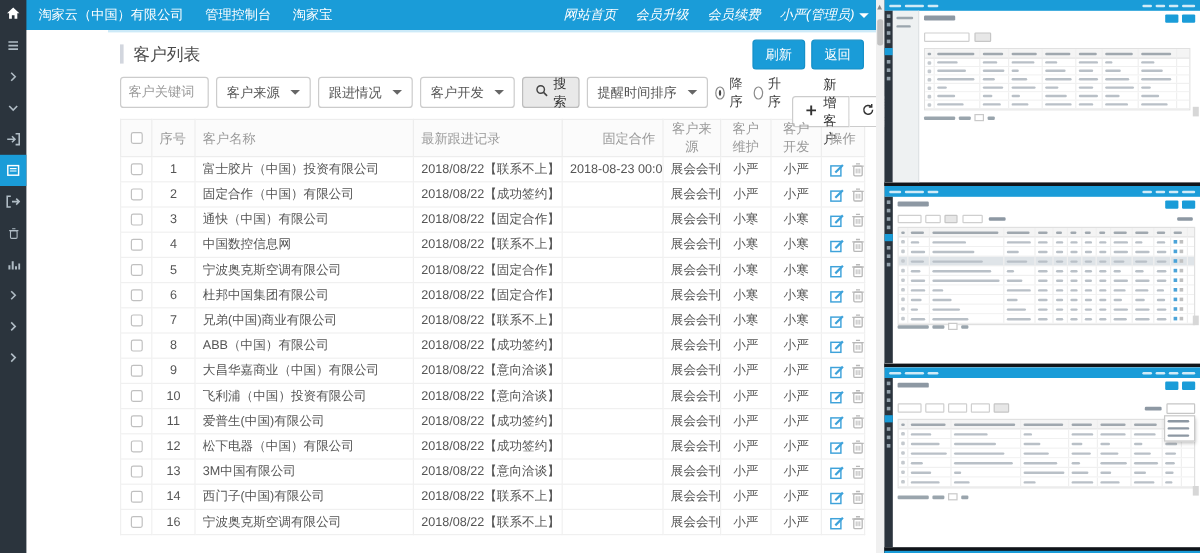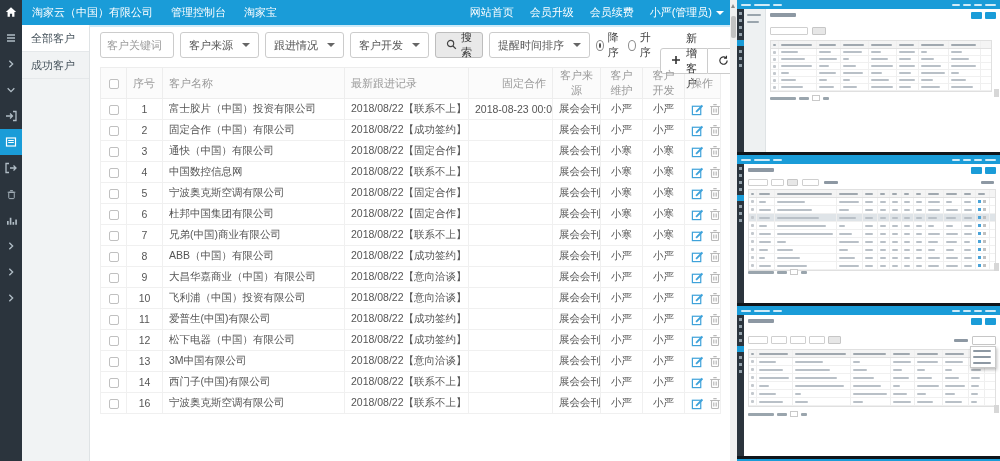--- a/index.html
+++ b/index.html
@@ -7,21 +7,21 @@
     font-family:"Liberation Sans","DejaVu Sans",sans-serif; }
 
   
   .app { position:absolute; left:0; top:0; width:730px; height:461px; background:#fff; }
 
   .navbar { position:absolute; left:0; top:0; width:730px; height:25px; background:#1a9cd8;
     display:flex; align-items:center; color:#fff; font-size:11px; }
   .home-btn { width:22px; height:25px; background:#2b343d; display:flex; align-items:center; justify-content:center; flex:0 0 22px; }
   .brand { margin-left:10px; white-space:nowrap; }
   .nav-item { margin-left:18px; white-space:nowrap; cursor:pointer; }
-  .nav-right { margin-left:auto; display:flex; align-items:flex-end; margin-right:6px; }
+  .nav-right { margin-left:auto; display:flex; align-items:flex-end; margin-right:6px;font-style:italic; }
   .nav-right .nav-item { margin-left:16px; }
   .caret-w { display:inline-block; width:0; height:0; border-left:4px solid transparent; border-right:4px solid transparent;
     border-top:4px solid #fff; margin-left:4px; vertical-align:middle; }
 
   .rail { position:absolute; left:0; top:25px; width:22px; height:436px; background:#2b343d; }
   .rail-item { height:26px; display:flex; align-items:center; justify-content:center; cursor:pointer; }
   .rail-item.active { background:#1a9cd8; }
 
   .sidenav { position:absolute; left:22px; top:25px; width:68px; height:436px; background:#f1f3f4; border-right:1px solid #dfe3e5; }
   .sidenav-item { height:27px; line-height:27px; padding-left:9px; font-size:11px; color:#45525b;
@@ -186,27 +186,30 @@
           <path d="M4 2l4 4-4 4" fill="none" stroke="#b0bcc5" stroke-width="1.6"></path>
         </svg>
       </div>
     <div class="rail-item">
         <svg width="10" height="10" viewBox="0 0 12 12">
           <path d="M4 2l4 4-4 4" fill="none" stroke="#b0bcc5" stroke-width="1.6"></path>
         </svg>
       </div>
   </div>
 
-  <div class="sidenav">
-    <div class="sidenav-item active">全部客户</div>
-    <div class="sidenav-item">成功客户</div>
-  </div>
 
   <div class="content">
 
+    <div class="panel-head">
+      <span class="panel-title">客户列表</span>
+      <div class="head-btns">
+        <button class="btn-blue">刷新</button>
+        <button class="btn-blue">返回</button>
+      </div>
+    </div>
 
     <div class="toolbar">
       <input class="input" placeholder="客户关键词" style="">
       <div class="select">
           <span>客户来源</span>
           <span class="caret-d"></span>
         </div>
       <div class="select">
           <span>跟进情况</span>
           <span class="caret-d"></span>

